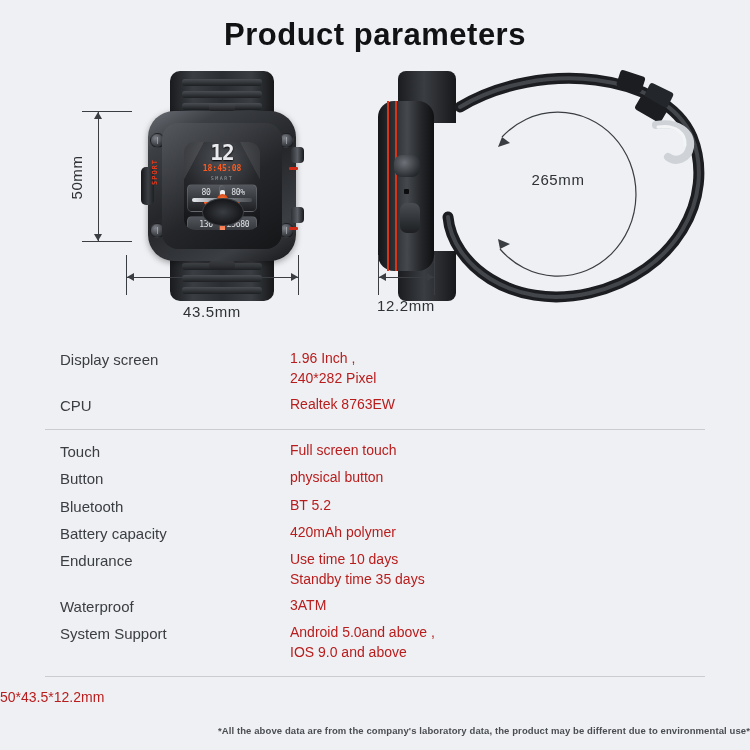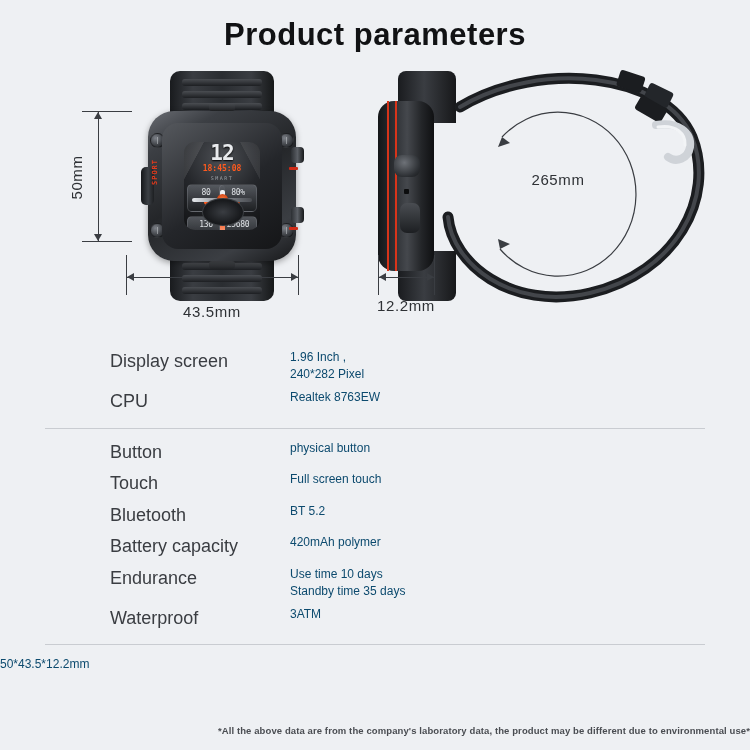--- a/index.html
+++ b/index.html
@@ -240,30 +240,30 @@
     height: 1px; background: #c9ccd1; margin: 0 45px;
   }
   .spec-group { padding: 8px 0 10px 0; }
   .spec-row {
     display: flex;
     align-items: flex-start;
     padding: 3px 0;
   }
   .spec-key {
     width: 290px;
-    padding-left: 110px;
+    padding-left: 60px;
     box-sizing: border-box;
-    font-size: 18px;
+    font-size: 15px;
     color: #3a3d42;
     line-height: 1.42;
   }
   .spec-val {
     flex: 1;
-    font-size: 12px;
-    color: #0c4a6e;
+    font-size: 14px;
+    color: #b91c1c;
     line-height: 1.42;
     white-space: pre-line;
   }
 
   .footnote {
     position: absolute; left: 0; right: 0; bottom: 14px;
     text-align: right; font-size: 9.5px; color: #4a4d52;
     font-weight: bold; letter-spacing: 0.1px;
   }
 </style>
@@ -403,44 +403,49 @@
     <div class="spec-row">
       <div class="spec-key">CPU</div>
       <div class="spec-val">Realtek 8763EW</div>
     </div>
   </div>
 
   <div class="divider"></div>
 
   <div class="spec-group">
     <div class="spec-row">
+      <div class="spec-key">Touch</div>
+      <div class="spec-val">Full screen touch</div>
+    </div>
+    <div class="spec-row">
       <div class="spec-key">Button</div>
       <div class="spec-val">physical button</div>
-    </div>
-    <div class="spec-row">
-      <div class="spec-key">Touch</div>
-      <div class="spec-val">Full screen touch</div>
     </div>
     <div class="spec-row">
       <div class="spec-key">Bluetooth</div>
       <div class="spec-val">BT 5.2</div>
     </div>
     <div class="spec-row">
       <div class="spec-key">Battery capacity</div>
       <div class="spec-val">420mAh polymer</div>
     </div>
     <div class="spec-row">
       <div class="spec-key">Endurance</div>
       <div class="spec-val">Use time 10 days
 Standby time 35 days</div>
     </div>
     <div class="spec-row">
       <div class="spec-key">Waterproof</div>
       <div class="spec-val">3ATM</div>
     </div>
+    <div class="spec-row">
+      <div class="spec-key">System Support</div>
+      <div class="spec-val">Android 5.0and above ,
+IOS 9.0 and above</div>
+    </div>
   </div>
 
   <div class="divider"></div>
 
   <div class="spec-group">
     <div class="spec-row">
       <div class="spec-val">50*43.5*12.2mm</div>
     </div>
     <div class="spec-row">
       

